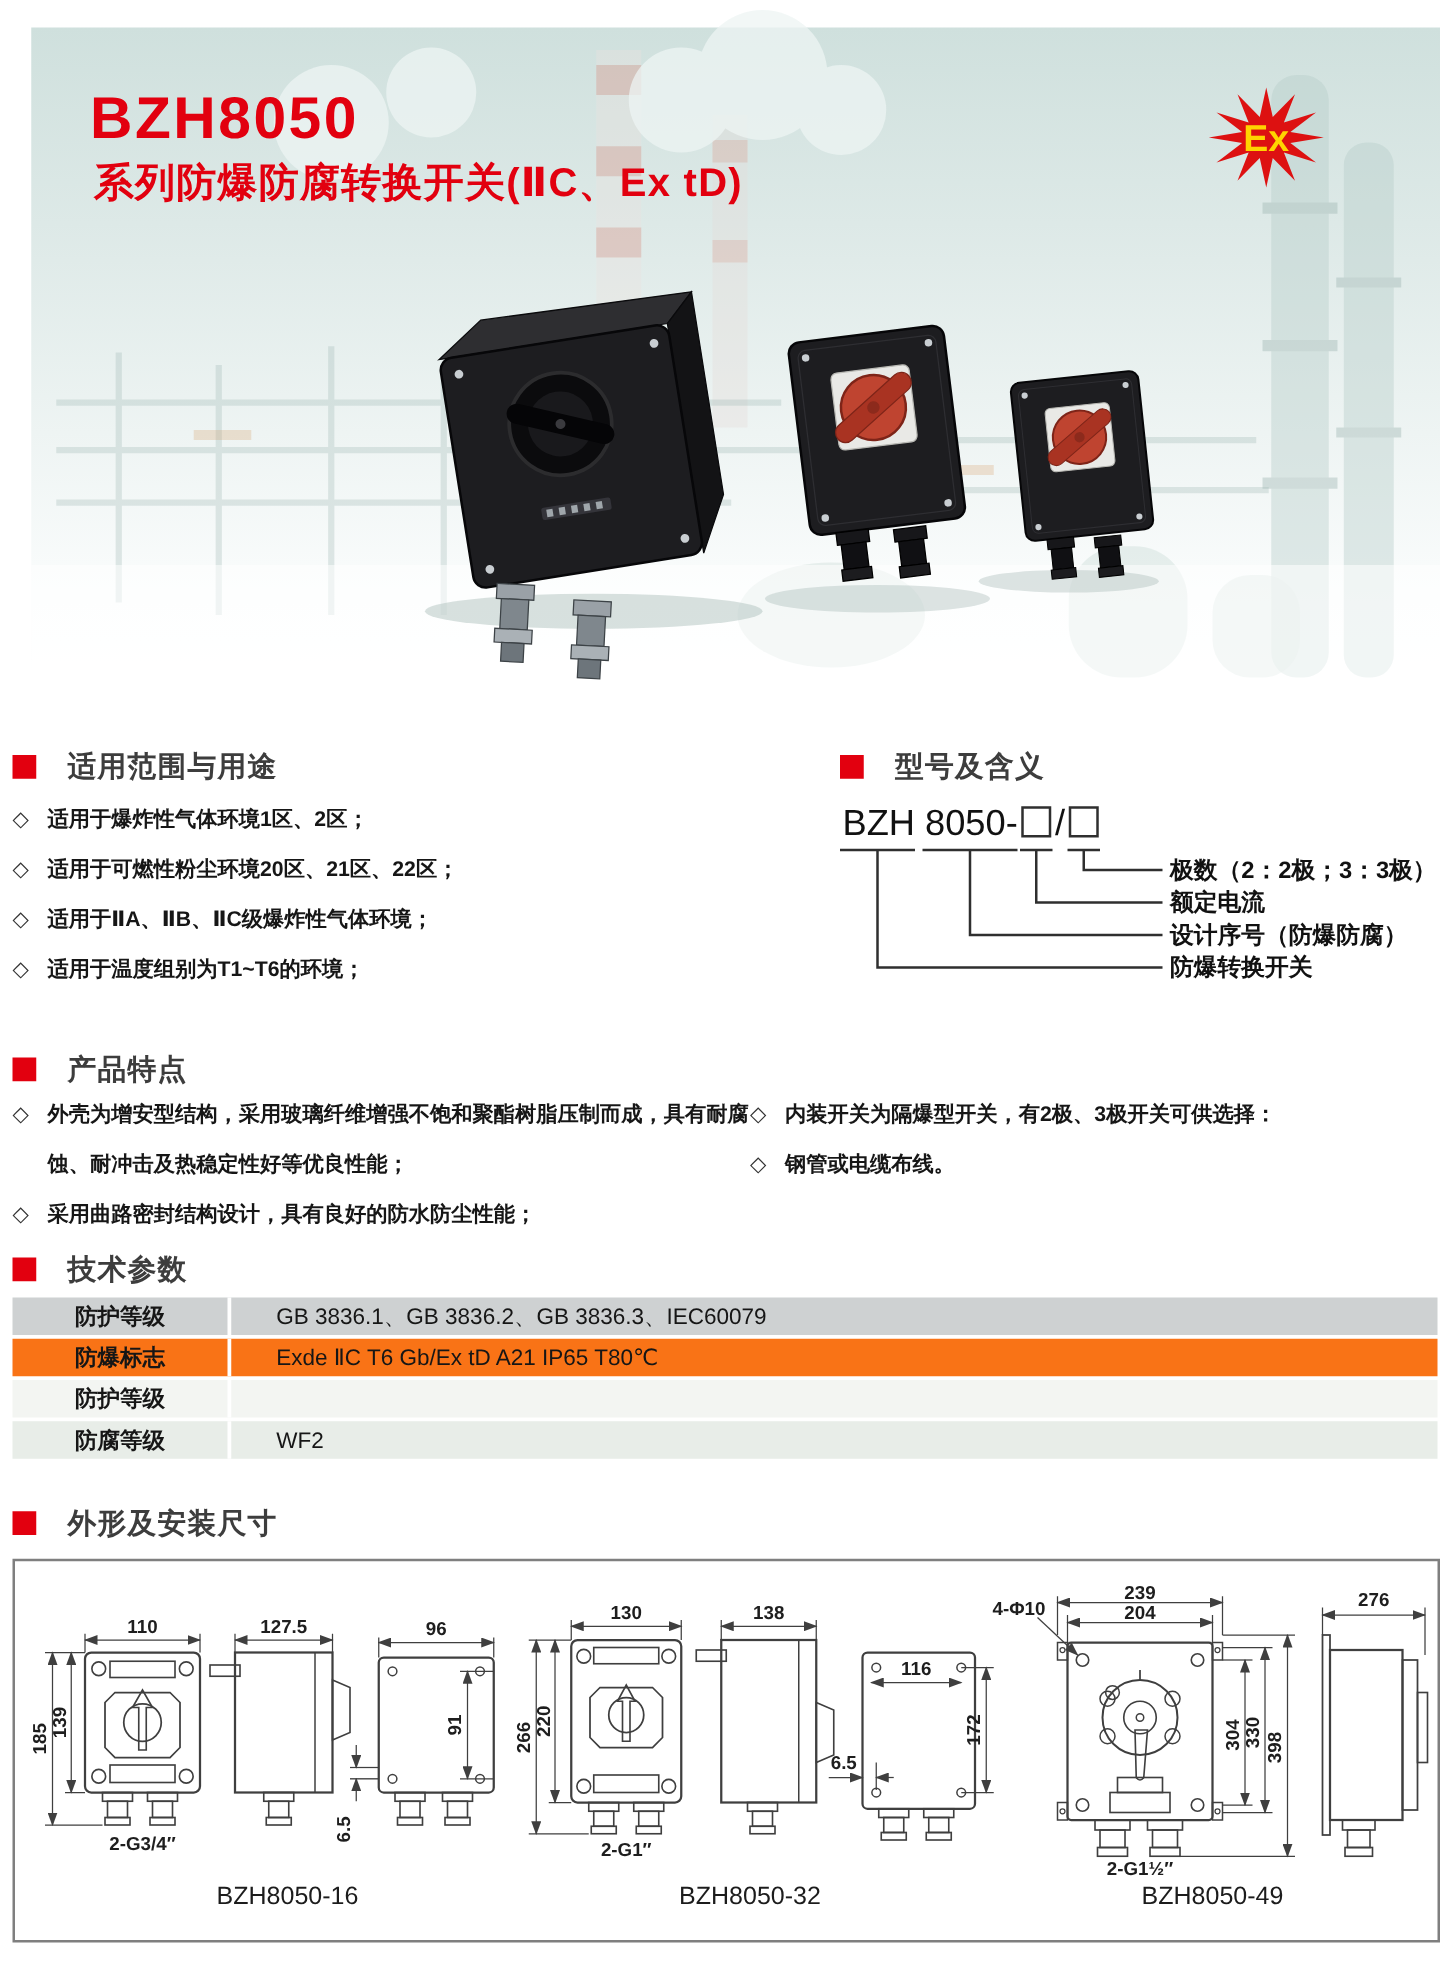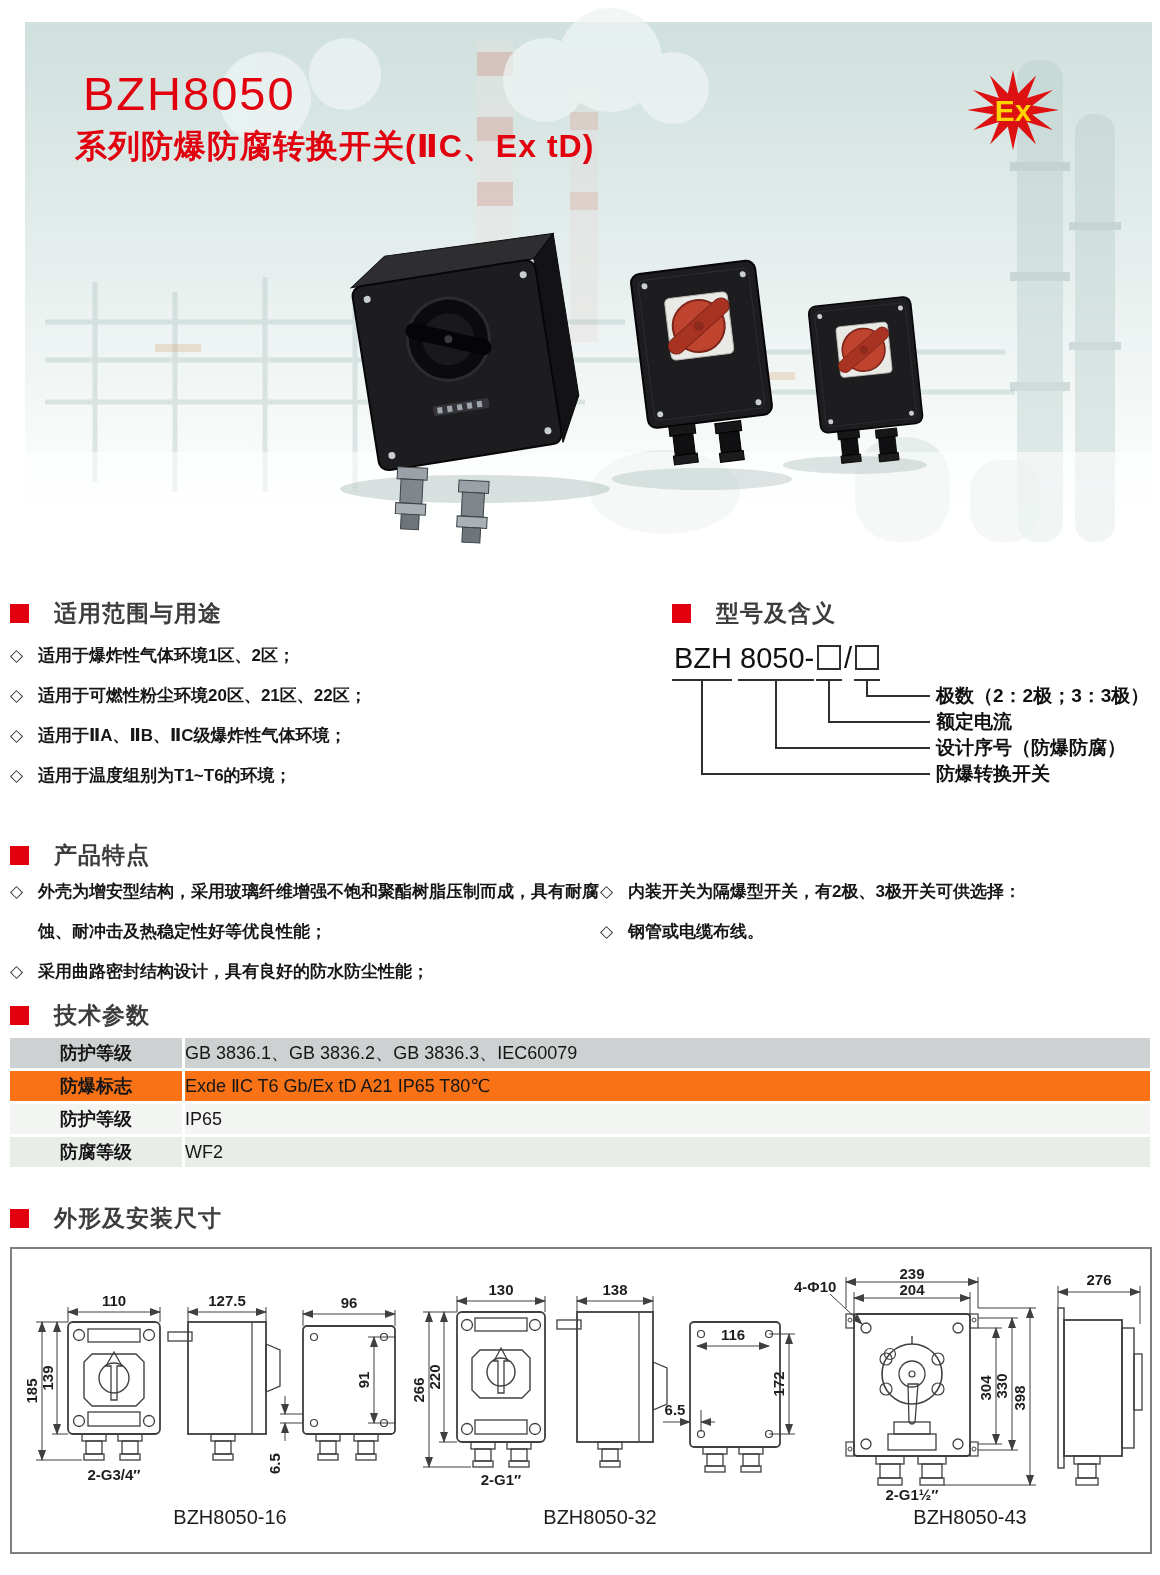--- a/index.html
+++ b/index.html
@@ -1,37 +1,37 @@
 <!DOCTYPE html>
 <html><head>
 <meta charset="utf-8">
 <style>
   html,body{margin:0;padding:0;background:#fff;}
   #page{position:relative;width:1160px;height:1575px;background:#fff;overflow:hidden;
         font-family:"Liberation Sans","DejaVu Sans",sans-serif;color:#1a1a1a;}
   
   .hero{position:absolute;left:25px;top:22px;width:1127px;height:523px;
         background:linear-gradient(180deg,#cfe0dd 0%,#dde9e7 30%,#eef4f3 62%,#fbfdfd 88%,#ffffff 100%);}
-  .hero-title{position:absolute;left:58px;top:44px;font-size:47px;font-weight:normal;letter-spacing:2px;color:#e2000f;}
+  .hero-title{position:absolute;left:47px;top:44px;font-size:47px;font-weight:bold;letter-spacing:2px;color:#e2000f;}
   .hero-sub{position:absolute;left:50px;top:103px;font-size:32px;font-weight:bold;letter-spacing:1px;color:#e2000f;}
   
   .sec-h{position:absolute;display:flex;align-items:center;gap:25px;}
   .sec-sq{width:19px;height:19px;background:#e2000f;flex:0 0 auto;}
   .sec-t{font-size:23px;font-weight:bold;color:#3d3d3d;letter-spacing:1px;}
   
   .item{position:absolute;padding-left:28px;font-size:17px;line-height:22px;font-weight:600;color:#161616;}
   .item::before{content:"◇";position:absolute;left:0;top:0;font-weight:normal;color:#333;}
   .feat{line-height:40px;}
   
   .table{position:absolute;left:10px;top:1038px;width:1140px;}
   .trow{display:flex;height:30px;margin-bottom:3px;}
   .tlabel{width:172px;display:flex;align-items:center;justify-content:center;
           font-size:18px;font-weight:bold;color:#161616;}
   .tsep{width:3px;background:#fff;}
-  .tvalue{flex:1;display:flex;align-items:center;font-size:18px;font-weight:500;color:#161616;}
+  .tvalue{flex:1;display:flex;align-items:center;padding-left:36px;font-size:18px;font-weight:500;color:#161616;}
   
   .dimbox{position:absolute;left:10px;top:1247px;width:1138px;height:303px;border:2px solid #7f7f7f;background:#fff;}
   .dim-name{position:absolute;font-size:20px;color:#1c1c1c;text-align:center;}
   svg{position:absolute;overflow:visible;}
   svg text{font-family:"Liberation Sans","DejaVu Sans",sans-serif;}
   .dimtxt{font-size:15px;font-weight:bold;fill:#1e1e1e;}
   .lbl{font-size:19px;font-weight:bold;fill:#111;}
 </style>
 </head>
 <body>
@@ -239,21 +239,20 @@
       <div class="tvalue">GB 3836.1、GB 3836.2、GB 3836.3、IEC60079</div>
     </div>
     <div class="trow" style="background:#f97316">
       <div class="tlabel">防爆标志</div>
       <div class="tsep"></div>
       <div class="tvalue">Exde ⅡC T6 Gb/Ex tD A21 IP65 T80℃</div>
     </div>
     <div class="trow" style="background:#f3f5f2">
       <div class="tlabel">防护等级</div>
       <div class="tsep"></div>
-      <div class="tvalue">IP65</div>
     </div>
     <div class="trow" style="background:#e8ede8">
       <div class="tlabel">防腐等级</div>
       <div class="tsep"></div>
       <div class="tvalue">WF2</div>
     </div>
   </div>
 
   <div class="sec-h" style="left:10px;top:1203px">
     <div class="sec-sq"></div>
@@ -490,15 +489,15 @@
     <text class="dimtxt" x="4" y="20">4-Φ10</text>
     <text class="dimtxt" transform="translate(201,116) rotate(-90)" text-anchor="middle">304</text>
     <text class="dimtxt" transform="translate(217,114) rotate(-90)" text-anchor="middle">330</text>
     <text class="dimtxt" transform="translate(235,126) rotate(-90)" text-anchor="middle">398</text>
     <text class="dimtxt" x="309" y="13" text-anchor="middle">276</text>
     <text class="dimtxt" x="122" y="228" text-anchor="middle">2-G1½″</text>
   </svg>
 
   <div class="dim-name" style="left:120px;top:1506px;width:220px">BZH8050-16</div>
   <div class="dim-name" style="left:490px;top:1506px;width:220px">BZH8050-32</div>
-  <div class="dim-name" style="left:855px;top:1506px;width:230px">BZH8050-43</div>
+  <div class="dim-name" style="left:855px;top:1506px;width:230px">BZH8050-49</div>
 
 </div>
 
 </body></html>

